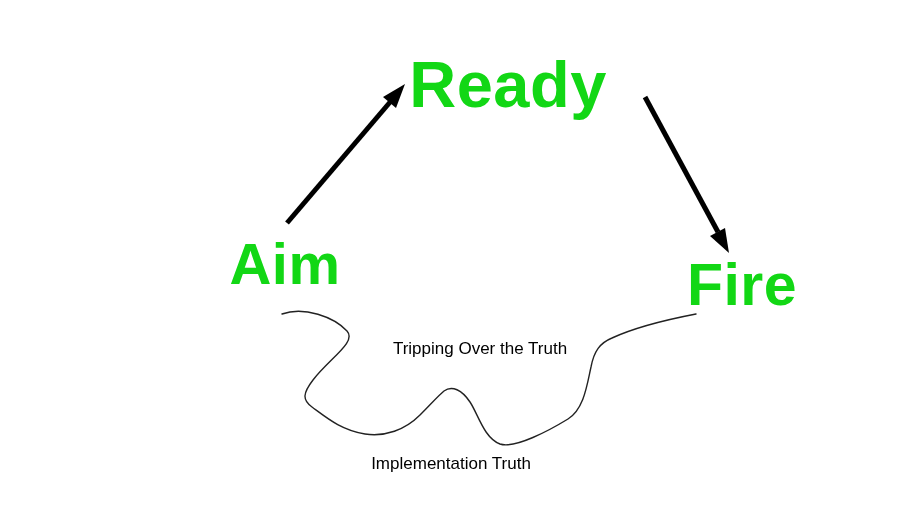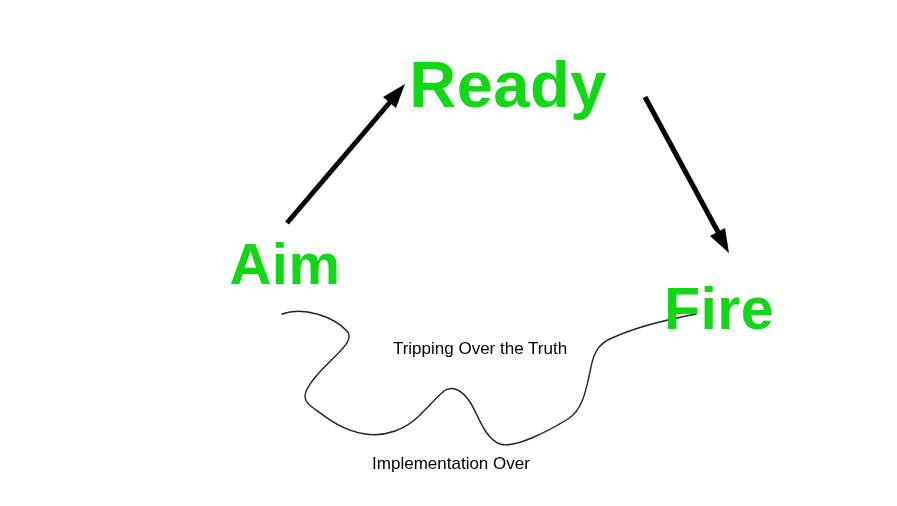--- a/index.html
+++ b/index.html
@@ -26,21 +26,21 @@
     position: absolute;
     transform: translateX(-50%);
     color: var(--stage-color, #0bd80b);
     font-weight: bold;
     line-height: 1;
     white-space: nowrap;
     letter-spacing: 0.5px;
   }
   .stage-ready { left: 508px; top: 52px;  font-size: 65px; }
   .stage-aim   { left: 285px; top: 235px; font-size: 58px; }
-  .stage-fire  { left: 719px; top: 256px; font-size: 59px; margin-top: 24px; }
+  .stage-fire  { left: 742px; top: 256px; font-size: 59px; }
   .annotation {
     position: absolute;
     transform: translateX(-50%);
     color: var(--annotation-color, #000000);
     font-size: 17px;
     line-height: 1.1;
     white-space: nowrap;
   }
   .annotation-tripping { left: 461px; top: 340px; margin-left: 19px; }
   .annotation-dips     { left: 451px; top: 455px; }
@@ -78,15 +78,15 @@
          C 584 409 587 385 591 367
          C 594 351 600 343 612 338
          C 638 326 670 319 696 314"></path>
   </svg>
 
   <div class="stage-label stage-ready">Ready</div>
   <div class="stage-label stage-aim">Aim</div>
   <div class="stage-label stage-fire">Fire</div>
 
   <div class="annotation annotation-tripping">Tripping Over the Truth</div>
-  <div class="annotation annotation-dips">Implementation Over</div>
+  <div class="annotation annotation-dips">Implementation Truth</div>
 
 </div>
 
 </body></html>

